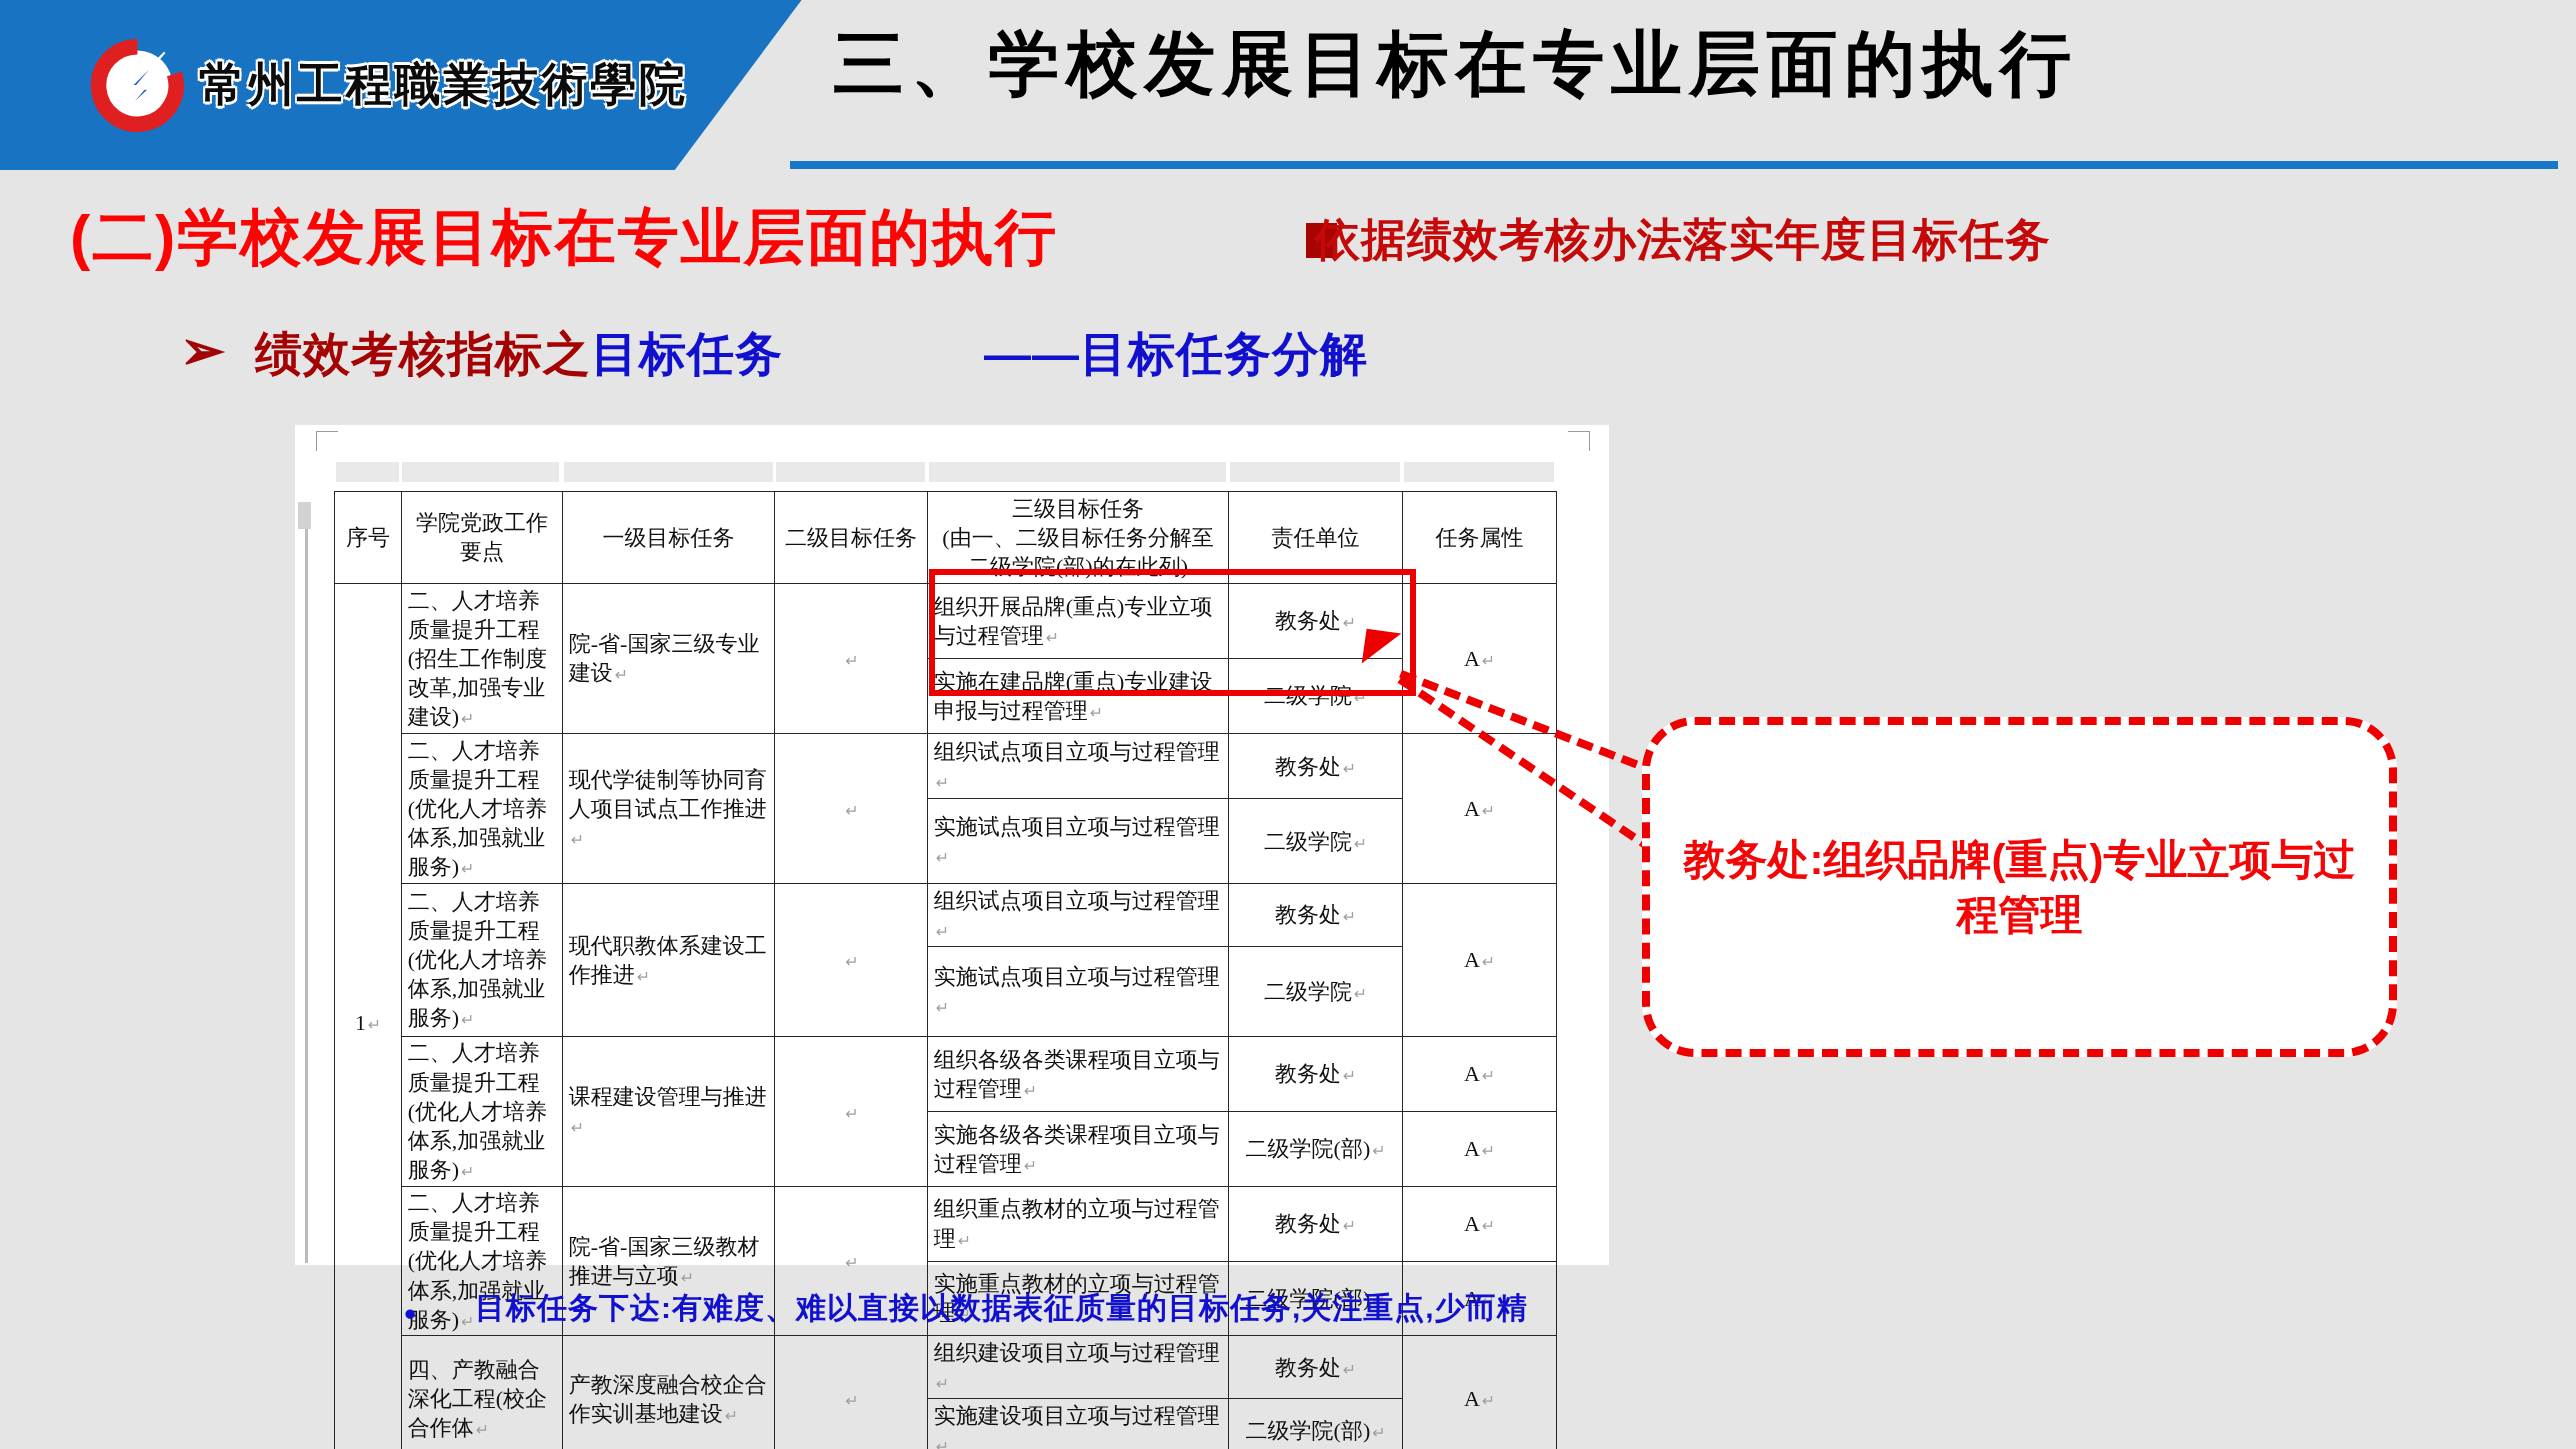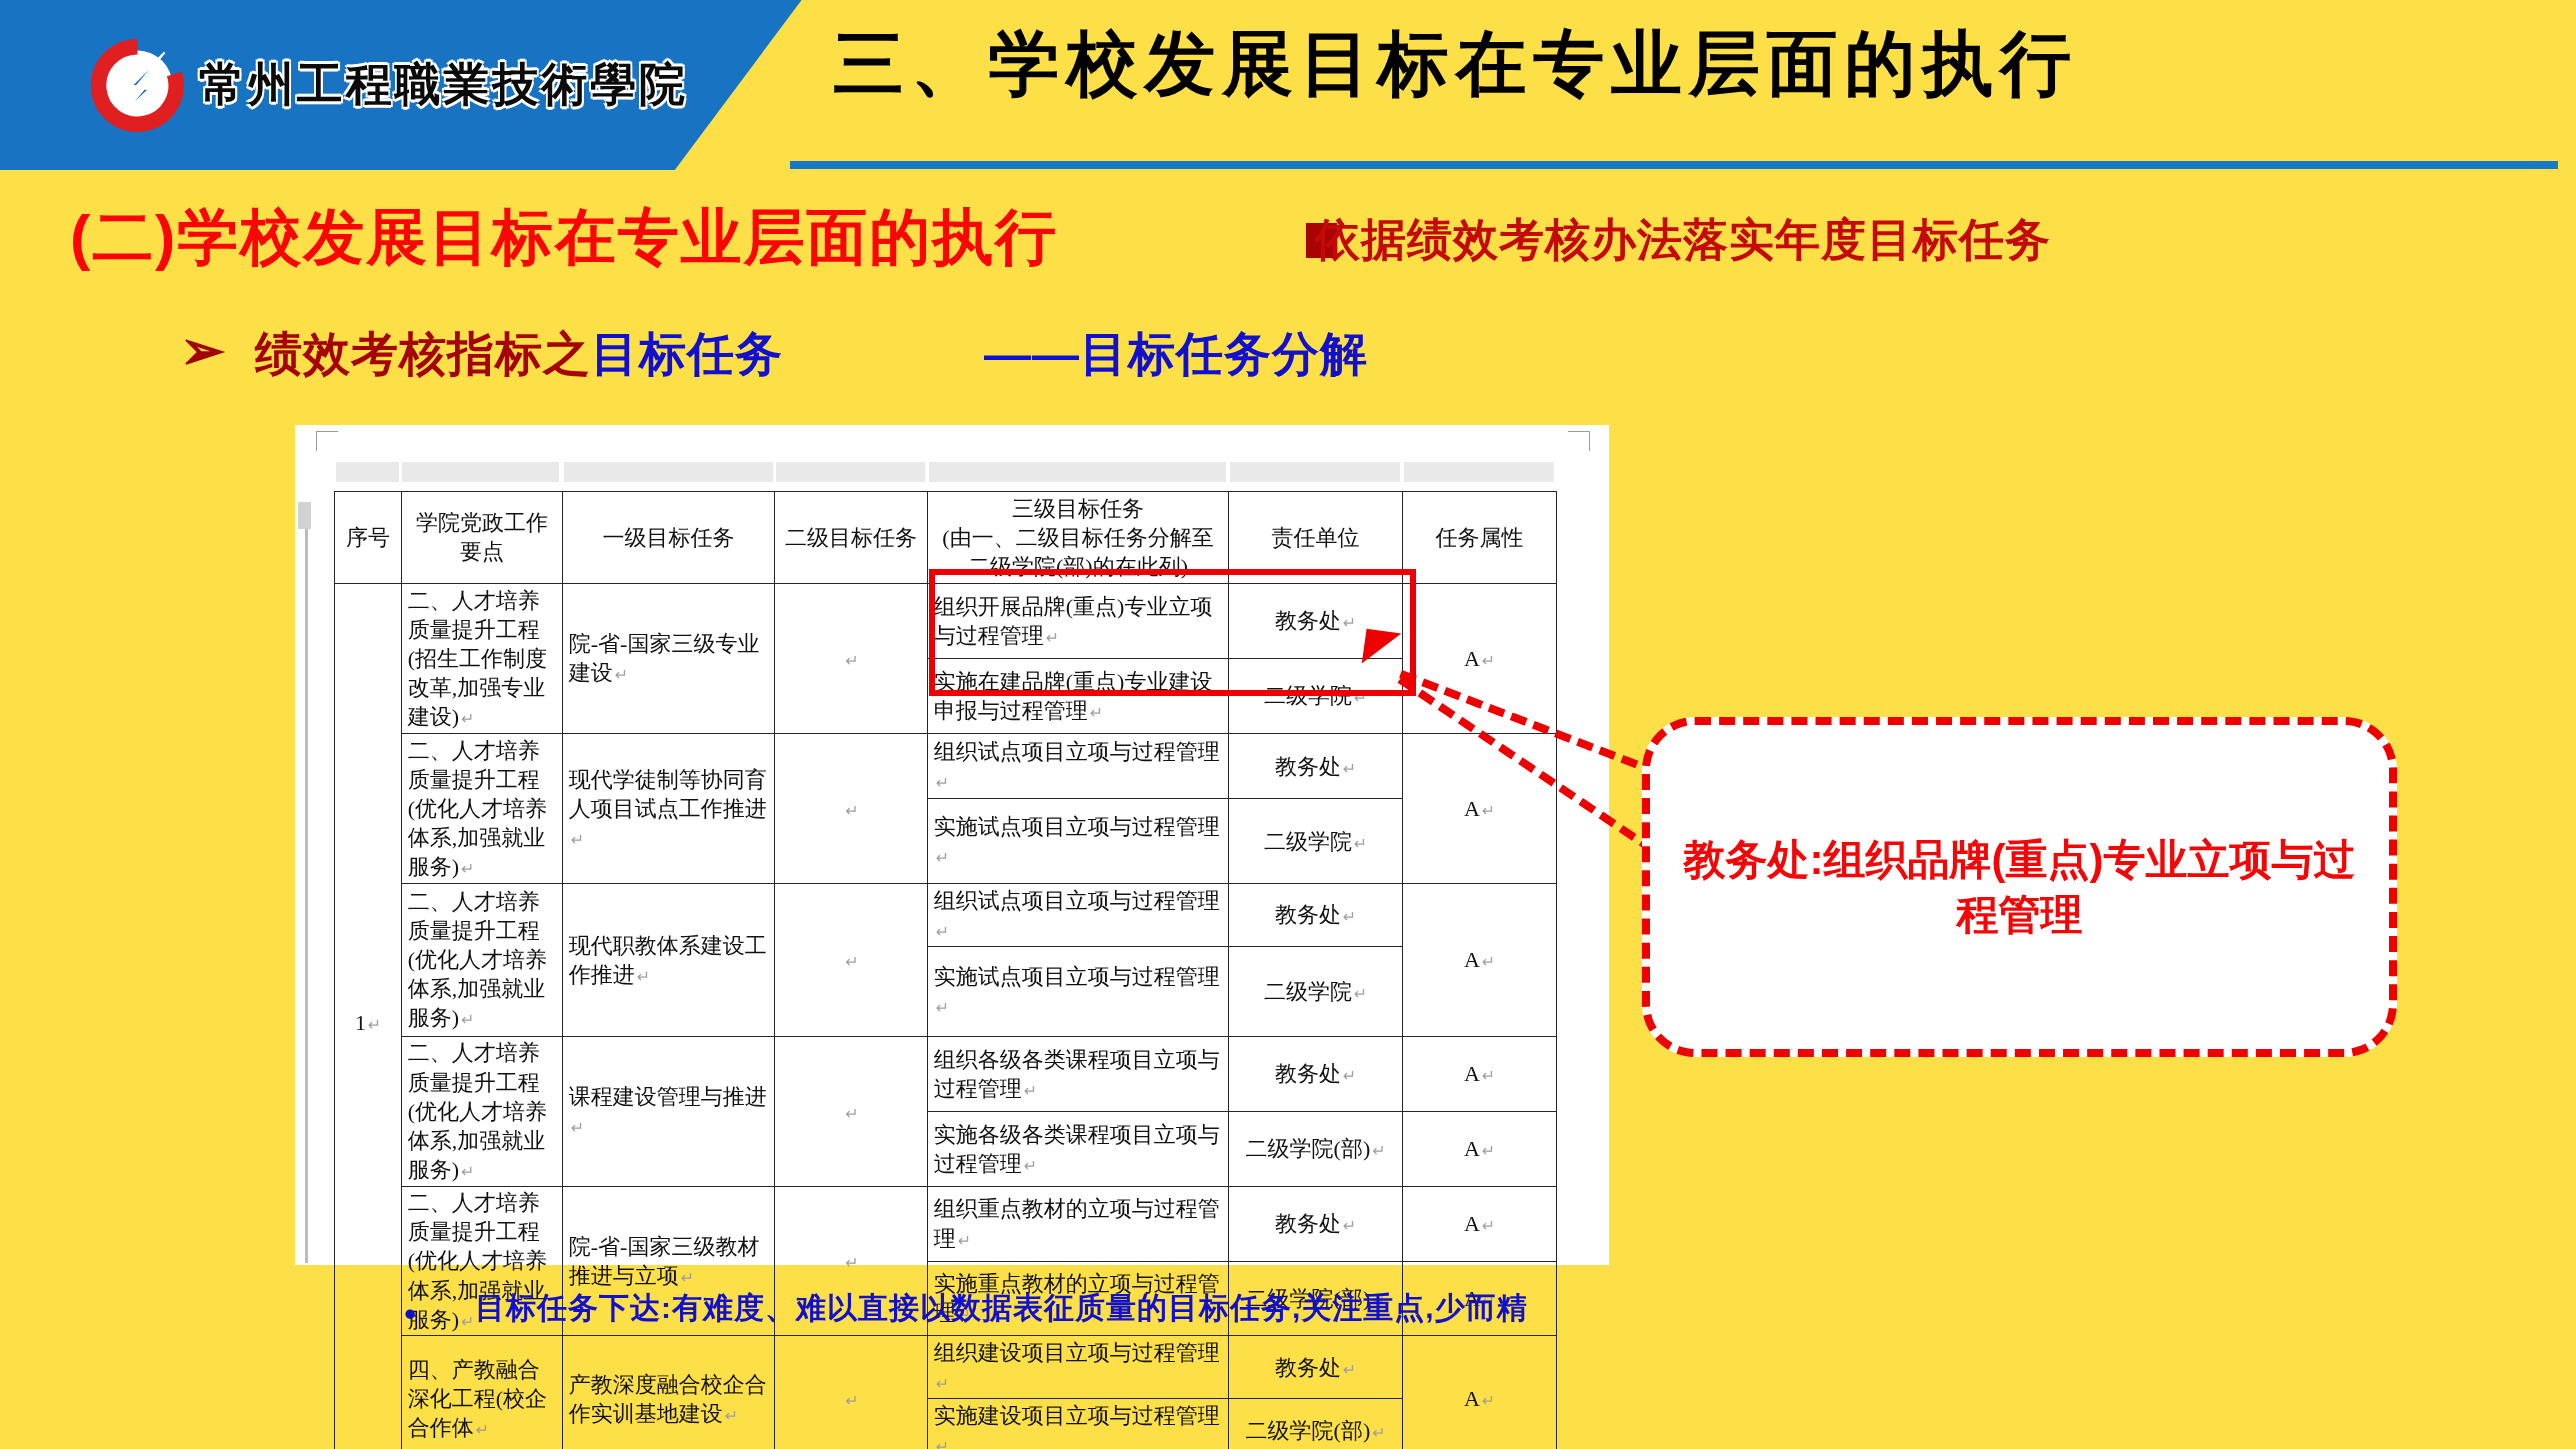--- a/index.html
+++ b/index.html
@@ -1,16 +1,16 @@
 <!DOCTYPE html>
 <html><head>
 <meta charset="utf-8">
 <style>
   html,body{margin:0;padding:0;background:#ffffff;}
-  .slide{position:relative;width:2576px;height:1450px;background:#fde047;overflow:hidden;
+  .slide{position:relative;width:2576px;height:1450px;background:#e5e5e5;overflow:hidden;
          font-family:"Liberation Sans",sans-serif;}
 
   
   .banner{position:absolute;left:0;top:0;width:813px;height:170px;background:#1873c2;
           clip-path:polygon(0 0,98.6% 0,83% 100%,0 100%);}
   .logo-wrap{position:absolute;left:89px;top:35px;width:97px;height:97px;}
   .logo-text{position:absolute;left:199px;top:54px;font-size:46px;font-weight:900;color:#0b0b0b;
              letter-spacing:2.9px;white-space:nowrap;
              text-shadow:-1.9px -1.9px 0 #fff,1.9px -1.9px 0 #fff,-1.9px 1.9px 0 #fff,1.9px 1.9px 0 #fff,0 2.9px 0 #fff,0 -2.9px 0 #fff;}
   .slide-title{position:absolute;left:833px;top:17.4px;width:1700px;font-size:71px;font-weight:900;

